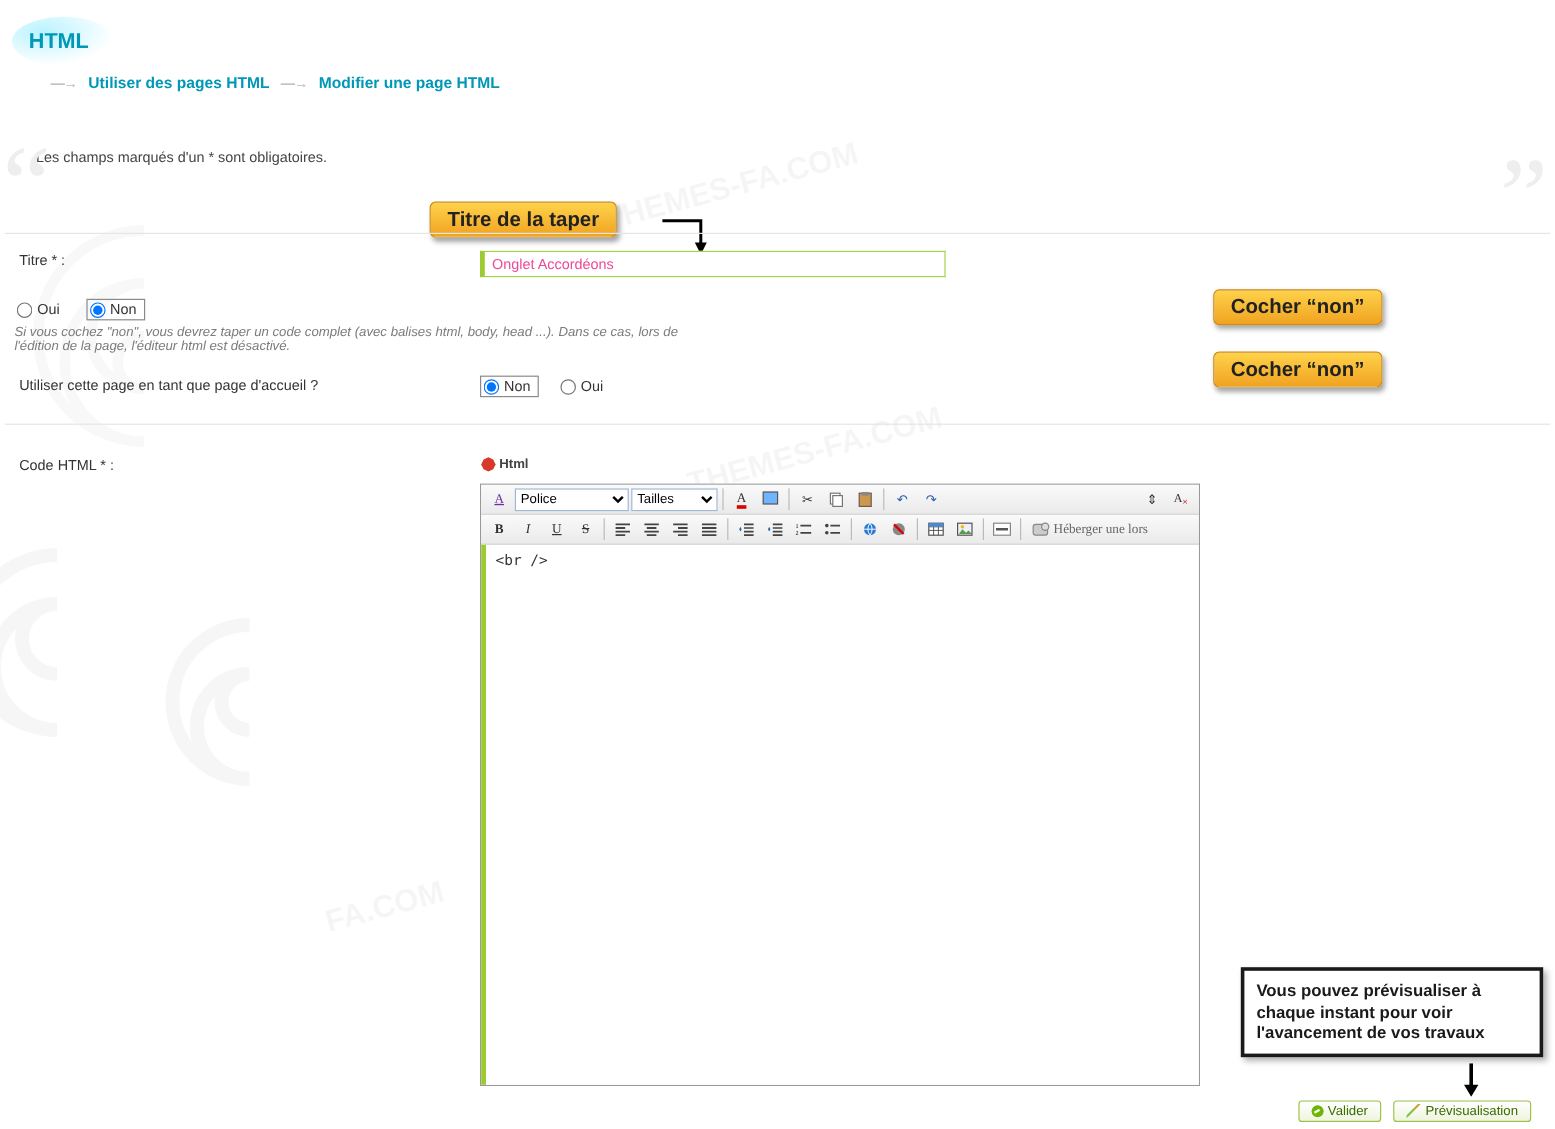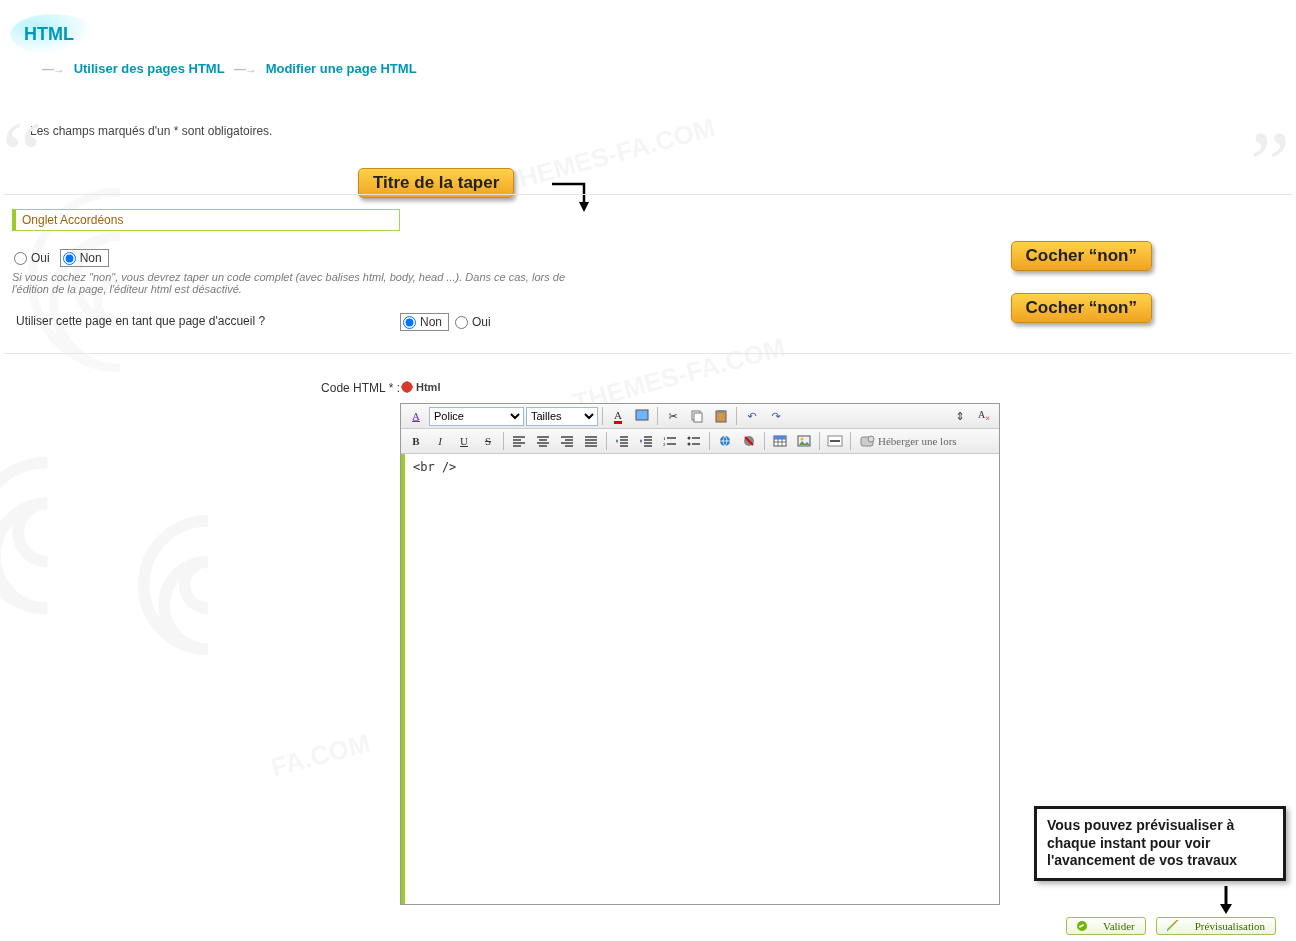--- a/index.html
+++ b/index.html
@@ -79,24 +79,24 @@
   }
   .row { display: flex; align-items: flex-start; margin-bottom: 18px; }
   .rlabel { width: 388px; padding-left: 4px; color: #333; line-height: 1.4; }
   .rfield { flex: 1; position: relative; }
   .txt-input {
     width: 388px;
     border: 1px solid #a4d64a;
     border-left: 4px solid #9ccb2f;
     padding: 3px 6px;
     font-size: 12px;
-    color: #a16207;
+    color: #ec4899;
     background: #fff;
   }
-  .radiogrp { display: flex; align-items: center; gap: 4px; }
+  .radiogrp { display: flex; align-items: center; gap: 16px; }
   .ropt { display: inline-flex; align-items: center; padding: 1px 6px 1px 2px; }
   .ropt input { margin-right: 4px; }
   .ropt.boxed { border: 1px solid #8a8a8a; }
   .help {
     color: #7b7b7b;
     font-style: italic;
     font-size: 11px;
     margin-top: 4px;
     max-width: 560px;
   }
@@ -203,24 +203,23 @@
     right: 20px;
     bottom: 6px;
     display: flex; gap: 10px;
   }
   .btn {
     border: 1px solid #9fc24c;
     border-radius: 3px;
     padding: 2px 10px;
     font-size: 11px;
     background: linear-gradient(#fff, #eef5dd);
-    display: inline-flex; align-items: center; gap: 16px;
+    display: inline-flex; align-items: center; gap: 4px;
     color: #3a6b00;
     cursor: pointer;
-    font-family: Liberation Serif, serif;
   }
   .btn .dot { width: 10px; height: 10px; border-radius: 50%; background: #6db500; display: inline-block; position: relative; }
   .btn .dot::after { content:""; position:absolute; left:2px; top:4px; width:5px; height:2px; background:#fff; transform: rotate(-30deg); }
   .btn .pen { width: 12px; height: 12px; display:inline-block; background: linear-gradient(45deg,#7fc243 50%, #c7a039 50%); clip-path: polygon(0 100%, 100% 0, 80% 0, 0 80%); }
 
   
   .wm { position: absolute; color: rgba(0,0,0,0.04); font-size: 26px; font-weight: bold; transform: rotate(-15deg); pointer-events:none; }
 </style>
 </head>
 <body>
@@ -267,20 +266,21 @@
   <svg viewBox="0 0 50 40">
       <path d="M2 6 H34 V30" fill="none" stroke="#000" stroke-width="2.5"></path>
       <path d="M29 24 L34 34 L39 24 Z" fill="#000"></path>
     </svg>
 </div>
 
 
 <div class="panel">
 
   <div class="row">
+    <div class="rlabel">Titre * :</div>
     <div class="rfield">
       <input class="txt-input" type="text" value="Onglet Accordéons" style="">
     </div>
   </div>
 
   <div class="row">
     <div class="rfield">
       <div class="radiogrp">
         <label class="ropt">
           <input type="radio" name="hdr" style="">
@@ -311,21 +311,21 @@
     </div>
   </div>
 
   <div class="callout" style="right:140px; top:46px;">Cocher “non”</div>
   <div class="callout" style="right:140px; top:98px;">Cocher “non”</div>
 </div>
 
 
 <div class="panel2">
   <div class="row2">
-    <div class="rlabel" style="width:388px;text-align:right;">Code HTML * :</div>
+    <div class="rlabel" style="width:388px;">Code HTML * :</div>
     <div class="rfield">
       <span class="html-tag">
         <svg width="14" height="14" viewBox="0 0 14 14">
             <polygon points="7,1 11,3 13,7 11,11 7,13 3,11 1,7 3,3" fill="#d83a2a"></polygon>
           </svg>
         <span>Html</span>
       </span>
 
       <div class="editor">
 

